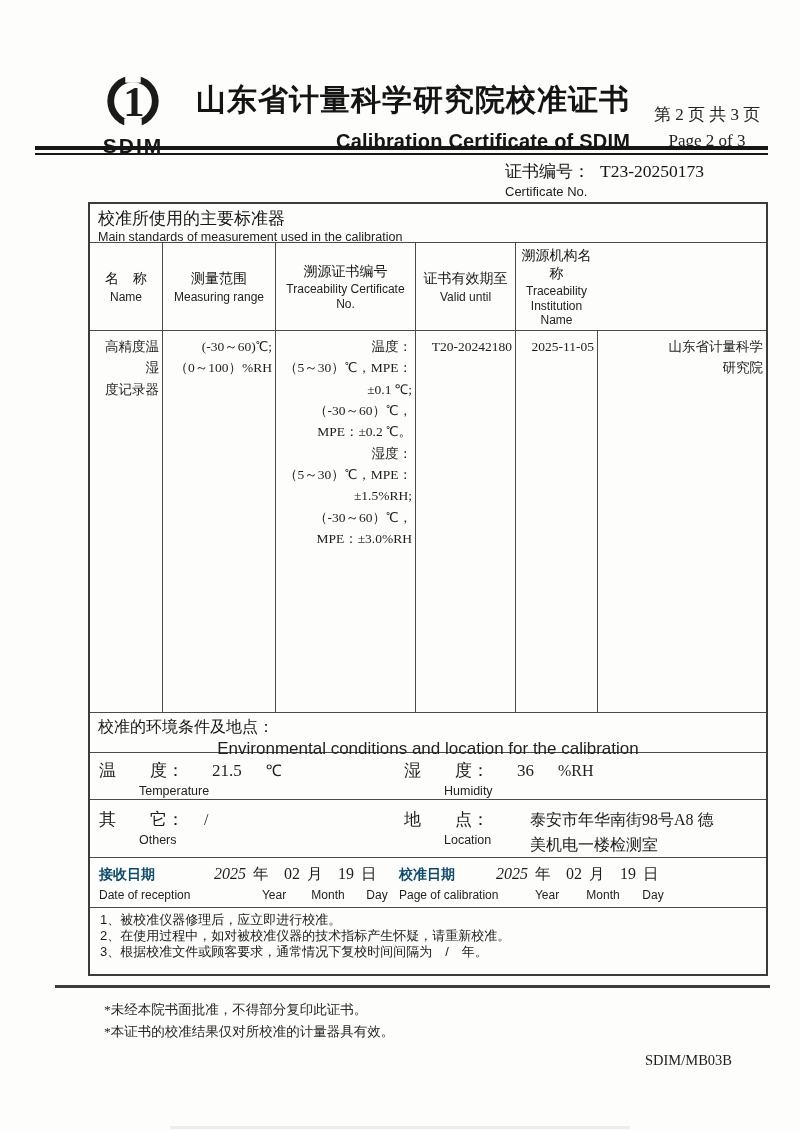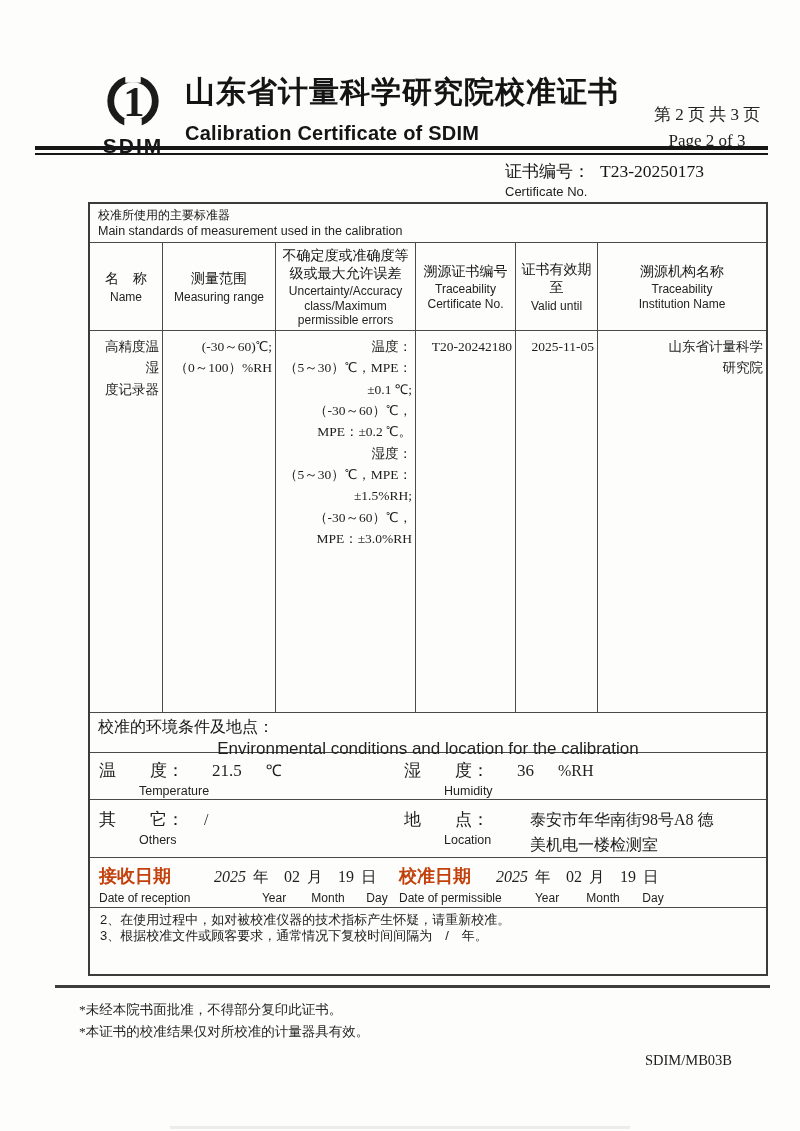--- a/index.html
+++ b/index.html
@@ -7,41 +7,41 @@
   .page {
     position:relative; width:800px; height:1131px; margin:0 auto;
     background:#fdfdfc; color:#1f1f1f; overflow:hidden;
   }
   .preline { white-space:pre-line; }
 
   
   .logo { position:absolute; left:80px; top:72px; width:106px; text-align:center; }
   .logo-word { font-family:"Liberation Sans", sans-serif; font-weight:bold; font-size:21px;
                letter-spacing:2px; color:#161616; margin-top:-4px; }
-  .title-block { position:absolute; left:185px; top:72px; width:445px; text-align:left; }
+  .title-block { position:absolute; left:185px; top:80px; width:445px; text-align:right; }
   .title-zh { font-size:30px; font-weight:bold; letter-spacing:1px; color:#141414; }
   .title-en { font-family:"Liberation Sans", sans-serif; font-weight:bold; font-size:20px;
               color:#151515; margin-top:9px; letter-spacing:0.2px; }
   .page-info { position:absolute; left:648px; top:102px; width:118px; text-align:center;
                font-size:17px; line-height:1.5; color:#222; }
   .rule-a { position:absolute; left:35px; top:146px; width:733px; height:4px; background:#171717; }
   .rule-b { position:absolute; left:35px; top:153px; width:733px; height:2px; background:#171717; }
 
   .cert-no { position:absolute; left:505px; top:160px; }
   .cert-no .l1 { font-size:17px; color:#151515; }
   .cert-no .val { font-size:17.5px; margin-left:10px; }
   .cert-no .l2 { font-family:"Liberation Sans", sans-serif; font-size:13px; margin-top:1px; color:#222; }
 
   
   .tbl { position:absolute; left:88px; top:202px; width:680px; border:2px solid #3b3b3b; background:transparent; }
   .trow { border-top:1px solid #4a4a4a; }
   .trow:first-child { border-top:none; }
 
   .sec-title { height:38px; padding:3px 8px 0 8px; }
-  .sec-title .zh { font-family:"Liberation Sans", sans-serif; font-size:12px; color:#161616; }
+  .sec-title .zh { font-family:"Liberation Sans", sans-serif; font-size:17px; color:#161616; }
   .sec-title .en { font-family:"Liberation Sans", sans-serif; font-size:12.5px; color:#222; margin-top:0px; }
 
   .grid6 { display:grid; grid-template-columns:72px 113px 140px 100px 82px 169px; }
   .gcell { border-left:1px solid #4a4a4a; min-width:0; }
   .gcell:first-child { border-left:none; }
 
   .head6 { height:88px; }
   .head6 .gcell { display:flex; flex-direction:column; justify-content:center; align-items:center;
                   text-align:center; padding:2px 3px; }
   .head6 .zh { font-family:"Liberation Sans", sans-serif; font-size:14px; line-height:1.3; color:#161616; }
@@ -68,36 +68,36 @@
   .row-ol .half-l { width:305px; }
   .row-ol .half-r { flex:1; display:flex; }
   .loc-label-blk { width:104px; }
   .loc-val { font-size:16px; line-height:1.55; margin-left:22px; color:#1c1c1c; }
   .oth-val { font-size:16px; margin-left:20px; }
 
   .row-dates { height:50px; display:flex; padding:6px 0 0 9px; }
   .row-dates .half-l { width:300px; }
   .row-dates .half-r { flex:1; }
   .dline1 { display:flex; align-items:baseline; }
-  .dlabel { font-family:Liberation Mono, monospace; font-weight:bold; font-size:18px; color:#c2410c; }
+  .dlabel { font-family:Liberation Mono, monospace; font-weight:bold; font-size:14px; color:#0c4a6e; }
   .dlabel.w1 { width:108px; } .dlabel.w2 { width:90px; }
   .dv { font-size:16px; text-align:center; }
   .du { font-size:15.5px; }
   .dy { width:46px;font-style:italic; } .dyu { width:24px; } .dm { width:30px; } .dmu { width:24px; } .dd { width:30px; } .ddu { width:20px; }
   .dline2 { display:flex; font-family:"Liberation Sans", sans-serif; font-size:12px; color:#222; margin-top:3px; }
   .e1 { width:150px; } .e2 { width:50px; text-align:center; } .e3 { width:58px; text-align:center; } .e4 { width:40px; text-align:center; }
   .f1 { width:122px; } .f2 { width:52px; text-align:center; } .f3 { width:60px; text-align:center; } .f4 { width:40px; text-align:center; }
 
   .row-notice { height:67px; padding:4px 10px 0 10px;
                 font-family:"Liberation Sans", sans-serif; font-size:13px; line-height:16px; color:#1c1c1c; }
   .row-notice .nt { font-weight:bold; }
 
   
   .bottom-rule { position:absolute; left:55px; top:985px; width:715px; height:3px; background:#3d3d3d; }
-  .footnotes { position:absolute; left:79px; top:999px; font-size:13.5px; line-height:1.6; color:#262626; }
+  .footnotes { position:absolute; left:104px; top:999px; font-size:13.5px; line-height:1.6; color:#262626; }
   .form-code { position:absolute; left:645px; top:1052px; font-size:14.5px; color:#1d1d1d; }
   .scan-smudge { position:absolute; left:170px; bottom:2px; width:460px; height:3px; background:#ececea; }
 </style>
 </head>
 <body>
 
 <div class="page">
 
   <div class="logo">
     <span>
@@ -139,24 +139,20 @@
     </div>
 
     <div class="trow grid6 head6">
       <div class="gcell">
         <span class="zh">名　称</span>
         <span class="en">Name</span>
       </div>
       <div class="gcell">
         <span class="zh">测量范围</span>
         <span class="en">Measuring range</span>
-      </div>
-      <div class="gcell">
-        <span class="zh">不确定度或准确度等级或最大允许误差</span>
-        <span class="en">Uncertainty/Accuracy class/Maximum permissible errors</span>
       </div>
       <div class="gcell">
         <span class="zh">溯源证书编号</span>
         <span class="en">Traceability Certificate No.</span>
       </div>
       <div class="gcell">
         <span class="zh">证书有效期至</span>
         <span class="en">Valid until</span>
       </div>
       <div class="gcell">
@@ -245,29 +241,30 @@
         <div class="dline1">
           <span class="dlabel w2">校准日期</span>
           <span class="dv dy">2025</span>
           <span class="du dyu">年</span>
           <span class="dv dm">02</span>
           <span class="du dmu">月</span>
           <span class="dv dd">19</span>
           <span class="du ddu">日</span>
         </div>
         <div class="dline2">
-          <span class="f1">Date of permissible</span>
+          <span class="f1">Page of calibration</span>
           <span class="f2">Year</span>
           <span class="f3">Month</span>
           <span class="f4">Day</span>
         </div>
       </div>
     </div>
 
     <div class="trow row-notice">
+      <div>1、被校准仪器修理后，应立即进行校准。</div>
       <div>2、在使用过程中，如对被校准仪器的技术指标产生怀疑，请重新校准。</div>
       <div>3、根据校准文件或顾客要求，通常情况下复校时间间隔为　/　年。</div>
     </div>
 
   </div>
 
   <div class="bottom-rule"></div>
   <div class="footnotes">
     <div>*未经本院书面批准，不得部分复印此证书。</div>
     <div>*本证书的校准结果仅对所校准的计量器具有效。</div>

